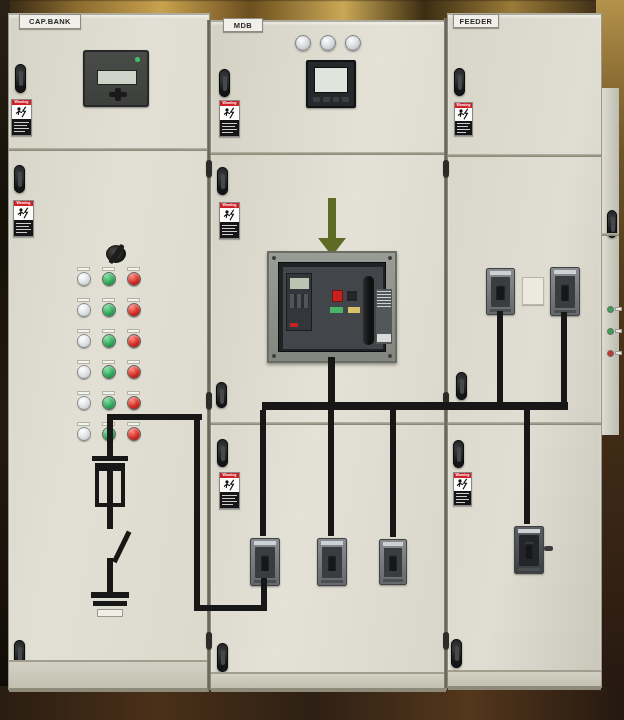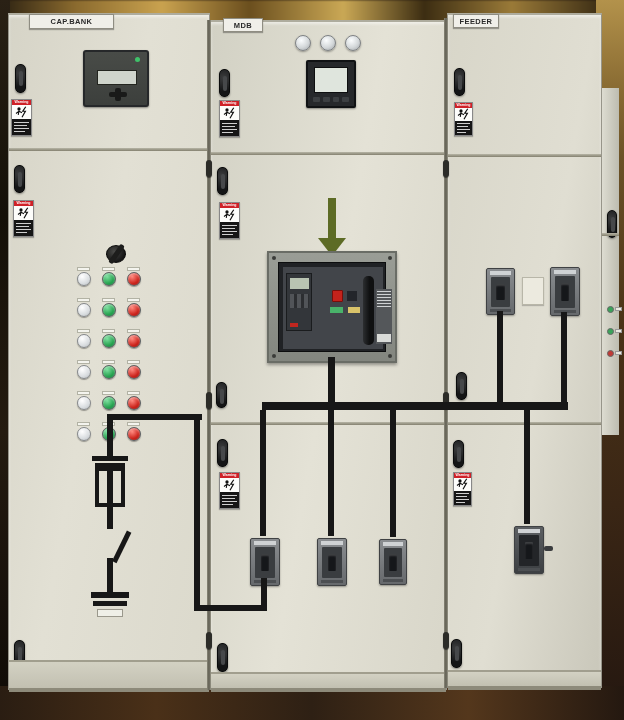--- a/index.html
+++ b/index.html
@@ -176,21 +176,21 @@
     <div class="seam-h" style="top:145px;"></div>
     <div class="mini-lamp" style="left:5px;top:218px;background:#3aa35a;"></div>
     <div class="mini-tag" style="left:13px;top:219px;"></div>
     <div class="mini-lamp" style="left:5px;top:240px;background:#3aa35a;"></div>
     <div class="mini-tag" style="left:13px;top:241px;"></div>
     <div class="mini-lamp" style="left:5px;top:262px;background:#c03a35;"></div>
     <div class="mini-tag" style="left:13px;top:263px;"></div>
   </div>
 
   <div class="panel" id="panel-left">
-    <div class="nameplate" style="left:20px;top:-1px;width:85px;height:15px;">CAP.BANK</div>
+    <div class="nameplate" style="left:10px;top:-1px;width:62px;height:15px;">CAP.BANK</div>
 
     <div class="seam-h" style="top:133px;"></div>
 
     <div class="latch" style="left:6px;top:49px;"></div>
     <div class="sticker-slot" style="left:2px;top:84px;">
   <div class="sticker">
     <div class="sticker-head">Warning</div>
     <div class="sticker-pic">
       <svg width="16" height="12" viewBox="0 0 20 16">
         <circle cx="6" cy="4" r="2.2" fill="#111"></circle>

